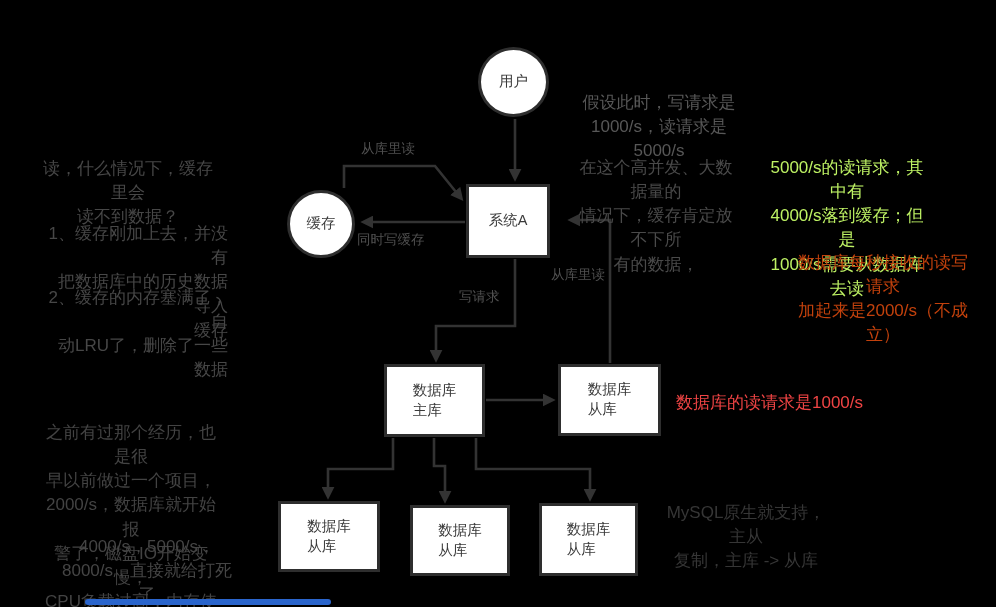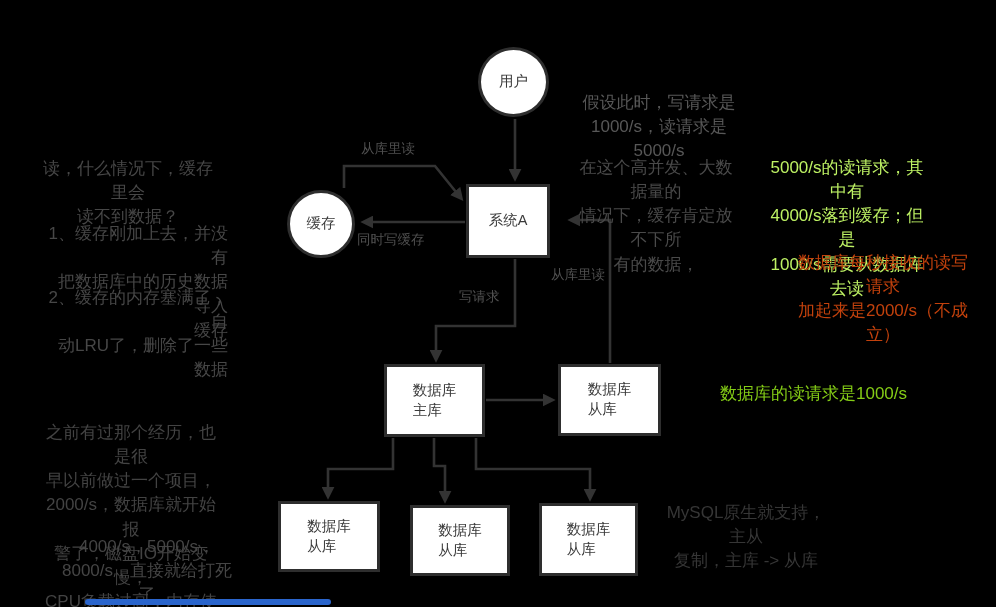--- a/index.html
+++ b/index.html
@@ -45,21 +45,21 @@
 
   
   #ann-assume{left:570px;top:91px;width:178px;color:#575757;}
   #ann-high-concurrency{left:572px;top:156px;width:168px;color:#4a4a4a;}
   #ann-read-5000{left:762px;top:156px;width:170px;color:#bef264;}
   #ann-db-2000{left:797px;top:251px;width:172px;color:#c2410c;}
   #ann-cache-miss-question{left:42px;top:157px;width:172px;color:#474747;}
   #ann-cache-miss-reason-1{left:46px;top:222px;width:182px;color:#474747;}
   #ann-cache-miss-reason-2{left:46px;top:286px;width:182px;color:#474747;}
   #ann-db-write-1000{left:218px;top:385px;color:#454545;}
-  #ann-db-read-1000{left:676px;top:382px;color:#84cc16;margin-left:44px;}
+  #ann-db-read-1000{left:676px;top:391px;color:#ef4444;}
   #ann-experience{left:42px;top:421px;width:178px;color:#434343;}
   #ann-overload{left:58px;top:535px;width:178px;color:#454545;text-align:center;}
   #ann-mysql{left:662px;top:501px;width:168px;color:#363636;}
 
   
   #lbl-read-cache-first{left:361px;top:140px;}
   #lbl-write-cache{left:357px;top:231px;}
   #lbl-write-request{left:459px;top:288px;}
   #lbl-read-from-slave{left:551px;top:266px;}
 

